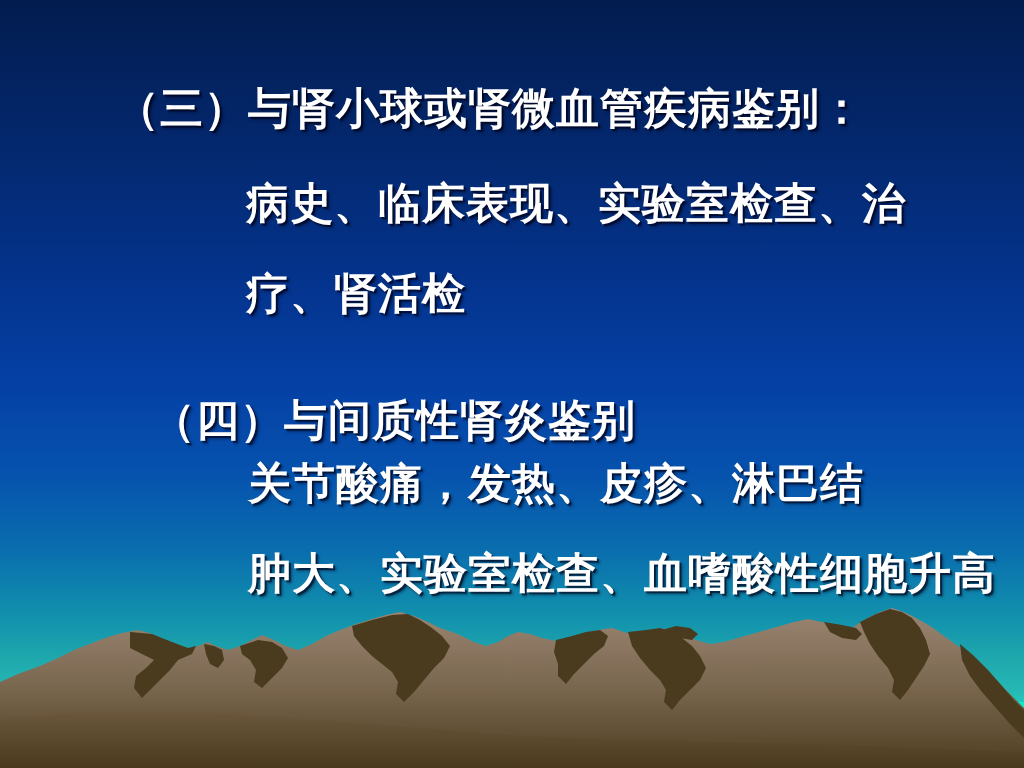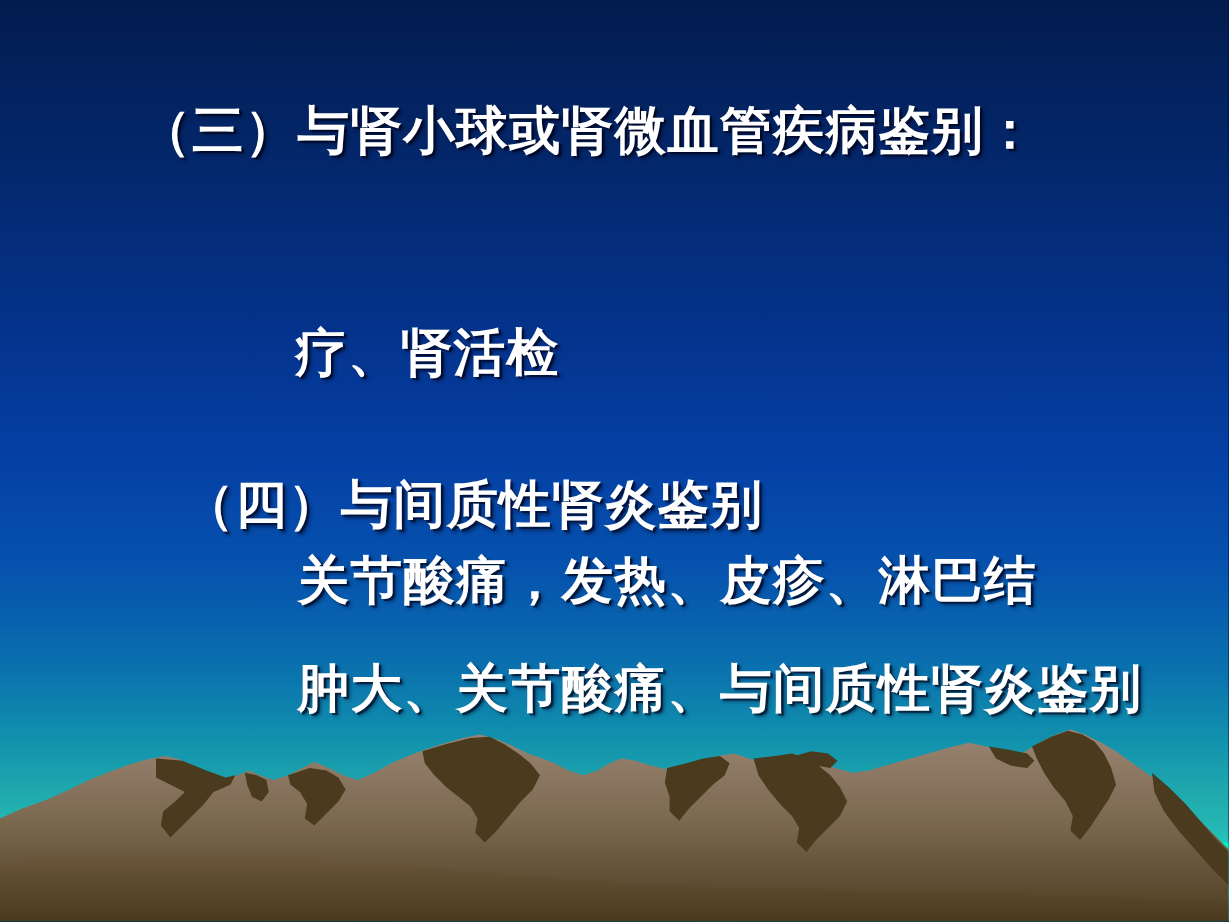--- a/index.html
+++ b/index.html
@@ -156,19 +156,20 @@
       <path d="M960,56 L974,68 L988,82 L1002,98 L1014,112 L1024,122
                L1024,150 L1010,136 L996,120 L982,104 L970,88 L962,72 Z"></path>
     </g>
 
     <path fill="url(#baseFace)" d="M0,130 L60,126 L140,124 L230,126 L320,132 L420,140 L520,148
          L620,152 L720,154 L820,156 L920,160 L1024,164 L1024,180 L0,180 Z"></path>
   </svg>
 
   <div class="textblock">
     <div class="line l1">（三）与肾小球或肾微血管疾病鉴别：</div>
+    <div class="line l2">病史、临床表现、实验室检查、治</div>
     <div class="line l3">疗、肾活检</div>
     <div class="line l4">（四）与间质性肾炎鉴别</div>
     <div class="line l5">关节酸痛，发热、皮疹、淋巴结</div>
-    <div class="line l6">肿大、关节酸痛、与间质性肾炎鉴别</div>
+    <div class="line l6">肿大、实验室检查、血嗜酸性细胞升高</div>
   </div>
 
 </div>
 
 </body></html>

